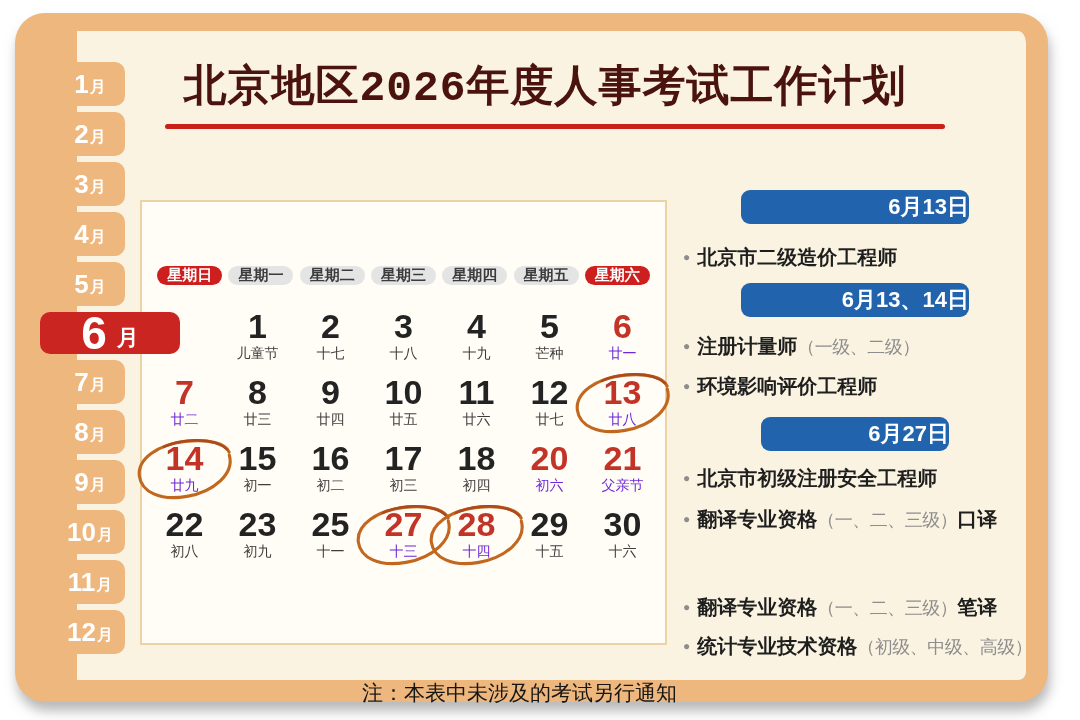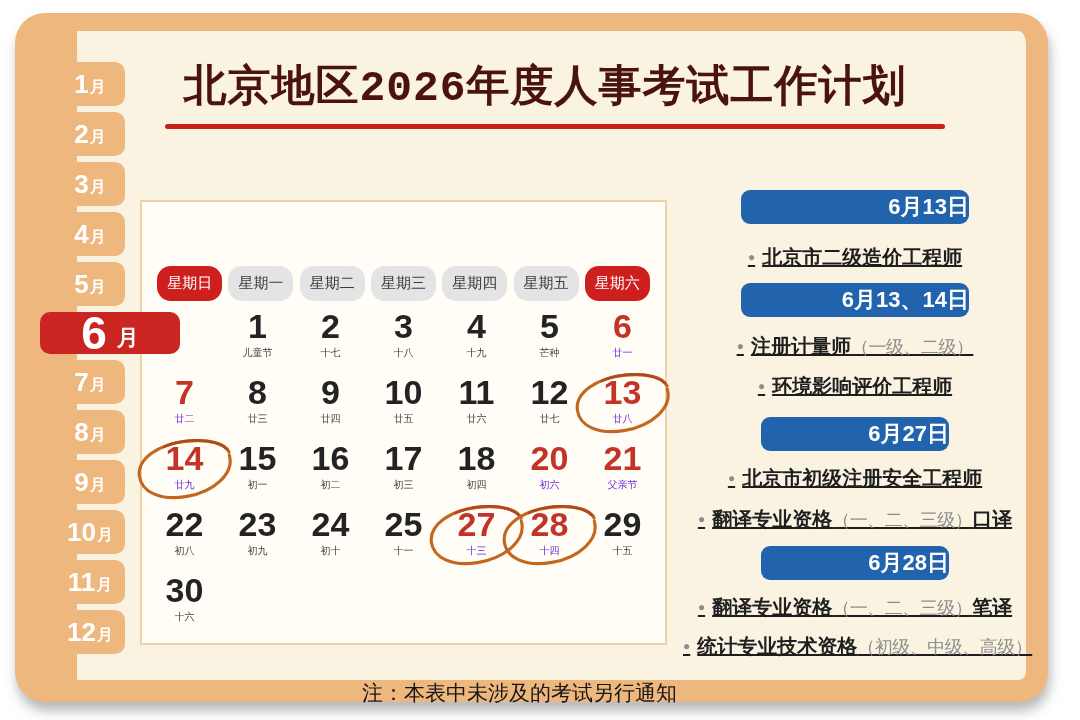--- a/index.html
+++ b/index.html
@@ -30,48 +30,48 @@
            font-family:Liberation Mono, monospace; font-weight:bold; font-size:43px;
            color:#4b130e; letter-spacing:1px; z-index:4; }
   .title-rule { position:absolute; left:165px; top:124px; width:780px; height:5px;
                 background:#c92017; border-radius:3px; z-index:4; }
 
   
   .panel { position:absolute; left:140px; top:200px; width:527px; height:445px;
            background:#fffdf6; border:2px solid #edd2a6; z-index:3; }
   .weekdays { position:absolute; top:64px; left:12px; right:12px;
               display:grid; grid-template-columns:repeat(7,1fr); }
-  .wd { justify-self:center; padding:8px 10px; border-radius:14px; background:#e4e4e4;
-        color:#3b3b3b; font-size:15px; font-weight:400; white-space:nowrap; }
+  .wd { justify-self:center; padding:0 10px; border-radius:14px; background:#e4e4e4;
+        color:#3b3b3b; font-size:15px; font-weight:700; white-space:nowrap; }
   .wd.red { background:#ce1f1f; color:#ffffff; }
 
   .days { position:absolute; top:104px; left:6px; right:6px;
           display:grid; grid-template-columns:repeat(7,1fr); grid-auto-rows:66px; }
   .day { position:relative; text-align:center; }
   .day.wk1 { grid-column-start:2; }
   .day .num   { font-size:34px; font-weight:600; color:#232323; line-height:38px; margin-top:1px; }
-  .day .lunar { font-size:10px; color:#3d3d3d; line-height:16px; }
+  .day .lunar { font-size:14px; color:#3d3d3d; line-height:16px; }
   .day.red .num   { color:#c23427; }
   .day.red .lunar { color:#6d28d9; }
   .ring { position:absolute; width:102px; height:72px; left:50%; top:-6px; margin-left:-51px;
           display:none; pointer-events:none; transform:rotate(-4deg); }
   .day.circled .ring { display:block; }
 
   .note { position:absolute; left:140px; top:649px; width:537px; text-align:right;
           font-size:21px; color:#161616; font-weight:500; z-index:3;margin-top:30px; }
 
   
   .sched { position:absolute; left:683px; top:0; width:344px; height:720px; z-index:3; }
   .sched-pill { position:absolute; left:50%; transform:translateX(-50%); height:34px;
                 line-height:34px; background:#2164ad; color:#fff; font-size:22px;
                 font-weight:700; text-align:right; border-radius:9px; }
   .sched-pill.wide   { width:228px; }
   .sched-pill.narrow { width:188px; }
-  .sched-item { position:absolute; width:100%; text-align:center; white-space:nowrap;
-                font-size:20px; font-weight:700; color:#1e1e1e; line-height:24px;text-decoration:underline; }
+  .sched-item { position:absolute; width:100%; white-space:nowrap;
+                font-size:20px; font-weight:700; color:#1e1e1e; line-height:24px; }
   .bullet { color:#8d8d8d; font-size:12px; vertical-align:3px; margin-right:7px; font-weight:400; }
   .paren  { color:#8d8d8d; font-weight:400; font-size:18px; letter-spacing:-0.5px; }
 </style>
 </head>
 <body>
 
 <div class="page">
 
   <div class="card"></div>
 
@@ -292,25 +292,20 @@
           <div class="num">22</div>
           <div class="lunar">初八</div>
         </div>
 
         <div class="day">
 
           <div class="num">23</div>
           <div class="lunar">初九</div>
         </div>
 
-        <div class="day">
-
-          <div class="num">24</div>
-          <div class="lunar">初十</div>
-        </div>
 
         <div class="day">
 
           <div class="num">25</div>
           <div class="lunar">十一</div>
         </div>
 
 
         <div class="day red circled">
           <svg class="ring" viewBox="0 0 104 72" xmlns="http://www.w3.org/2000/svg">
@@ -362,21 +357,20 @@
     </div>
 
     <div class="sched-pill narrow" style="top:417px">6月27日</div>
     <div class="sched-item" style="top:507px">
       <span class="bullet">●</span><span class="main">翻译专业资格</span><span class="paren">（一、二、三级）</span><span class="main">口译</span>
     </div>
     <div class="sched-item" style="top:466px">
       <span class="bullet">●</span><span class="main">北京市初级注册安全工程师</span><span class="paren"></span><span class="main"></span>
     </div>
 
-    <div class="sched-pill narrow" style="top:546px">6月28日</div>
     <div class="sched-item" style="top:634px">
       <span class="bullet">●</span><span class="main">统计专业技术资格</span><span class="paren">（初级、中级、高级）</span><span class="main"></span>
     </div>
     <div class="sched-item" style="top:595px">
       <span class="bullet">●</span><span class="main">翻译专业资格</span><span class="paren">（一、二、三级）</span><span class="main">笔译</span>
     </div>
 
   </div>
 </div>
 

